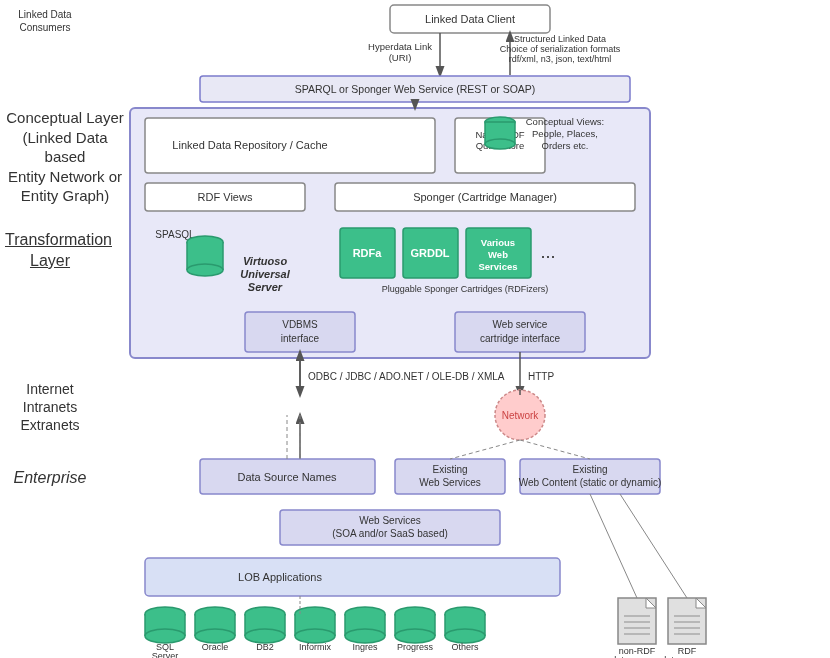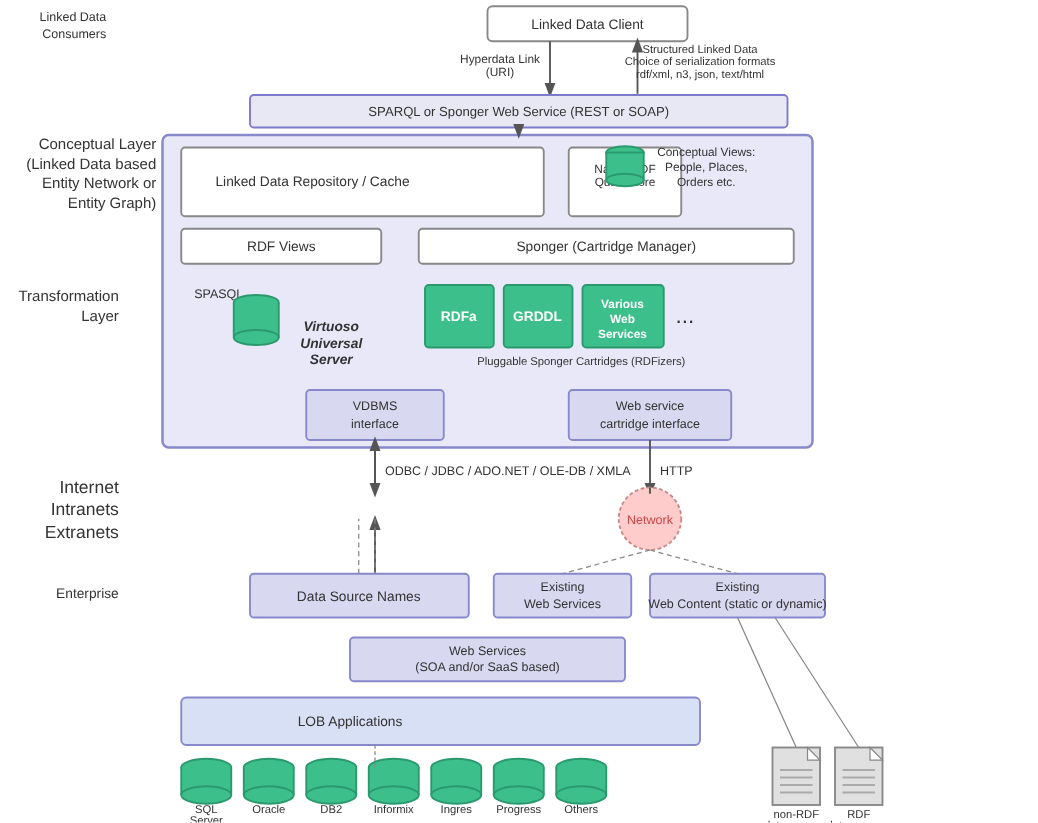--- a/index.html
+++ b/index.html
@@ -19,21 +19,21 @@
       height: 658px;
       background: #fff;
     }
 
     
     .left-label {
       position: absolute;
       left: 0;
       font-size: 10px;
       color: #333;
-      text-align: right;
+      text-align: center;
       width: 80px;
       line-height: 1.3;
     }
 
     
     .svg-overlay {
       position: absolute;
       top: 0;
       left: 0;
       width: 830px;
@@ -251,29 +251,29 @@
       <marker id="arrowup" markerWidth="8" markerHeight="8" refX="6" refY="3" orient="auto">
         <path d="M0,0 L0,6 L8,3 z" fill="#555"></path>
       </marker>
     </defs>
   </svg>
 
   <div class="left-label" style="position:absolute; top:8px; left:5px; font-size:10px; width:80px; line-height:1.3; color:#333;">
     <span>Linked Data<br>Consumers</span>
   </div>
 
-  <div class="left-label" style="position:absolute; top:108px; left:5px; font-size:12px; width:120px; line-height:1.3; color:#333;">
+  <div class="left-label" style="position:absolute; top:108px; left:5px; font-size:15px; width:120px; line-height:1.3; color:#333;">
     <span>Conceptual Layer<br>(Linked Data based<br>Entity Network or Entity Graph)</span>
   </div>
 
-  <div class="left-label" style="position:absolute; top:230px; left:5px; font-size:12px; width:90px; line-height:1.3; color:#333;">
+  <div class="left-label" style="position:absolute; top:230px; left:5px; font-size:16px; width:90px; line-height:1.3; color:#333;text-decoration:underline;">
     <span>Transformation<br>Layer</span>
   </div>
 
   <div class="left-label" style="position:absolute; top:380px; left:5px; font-size:14px; width:90px; line-height:1.3; color:#333;">
     <span>Internet<br>Intranets<br>Extranets</span>
   </div>
 
-  <div class="left-label" style="position:absolute; top:468px; left:5px; font-size:11px; width:90px; line-height:1.3; color:#333;">
+  <div class="left-label" style="position:absolute; top:468px; left:5px; font-size:16px; width:90px; line-height:1.3; color:#333;font-style:italic;">
     <span>Enterprise</span>
   </div>
 
 </div>
 
 </body></html>

